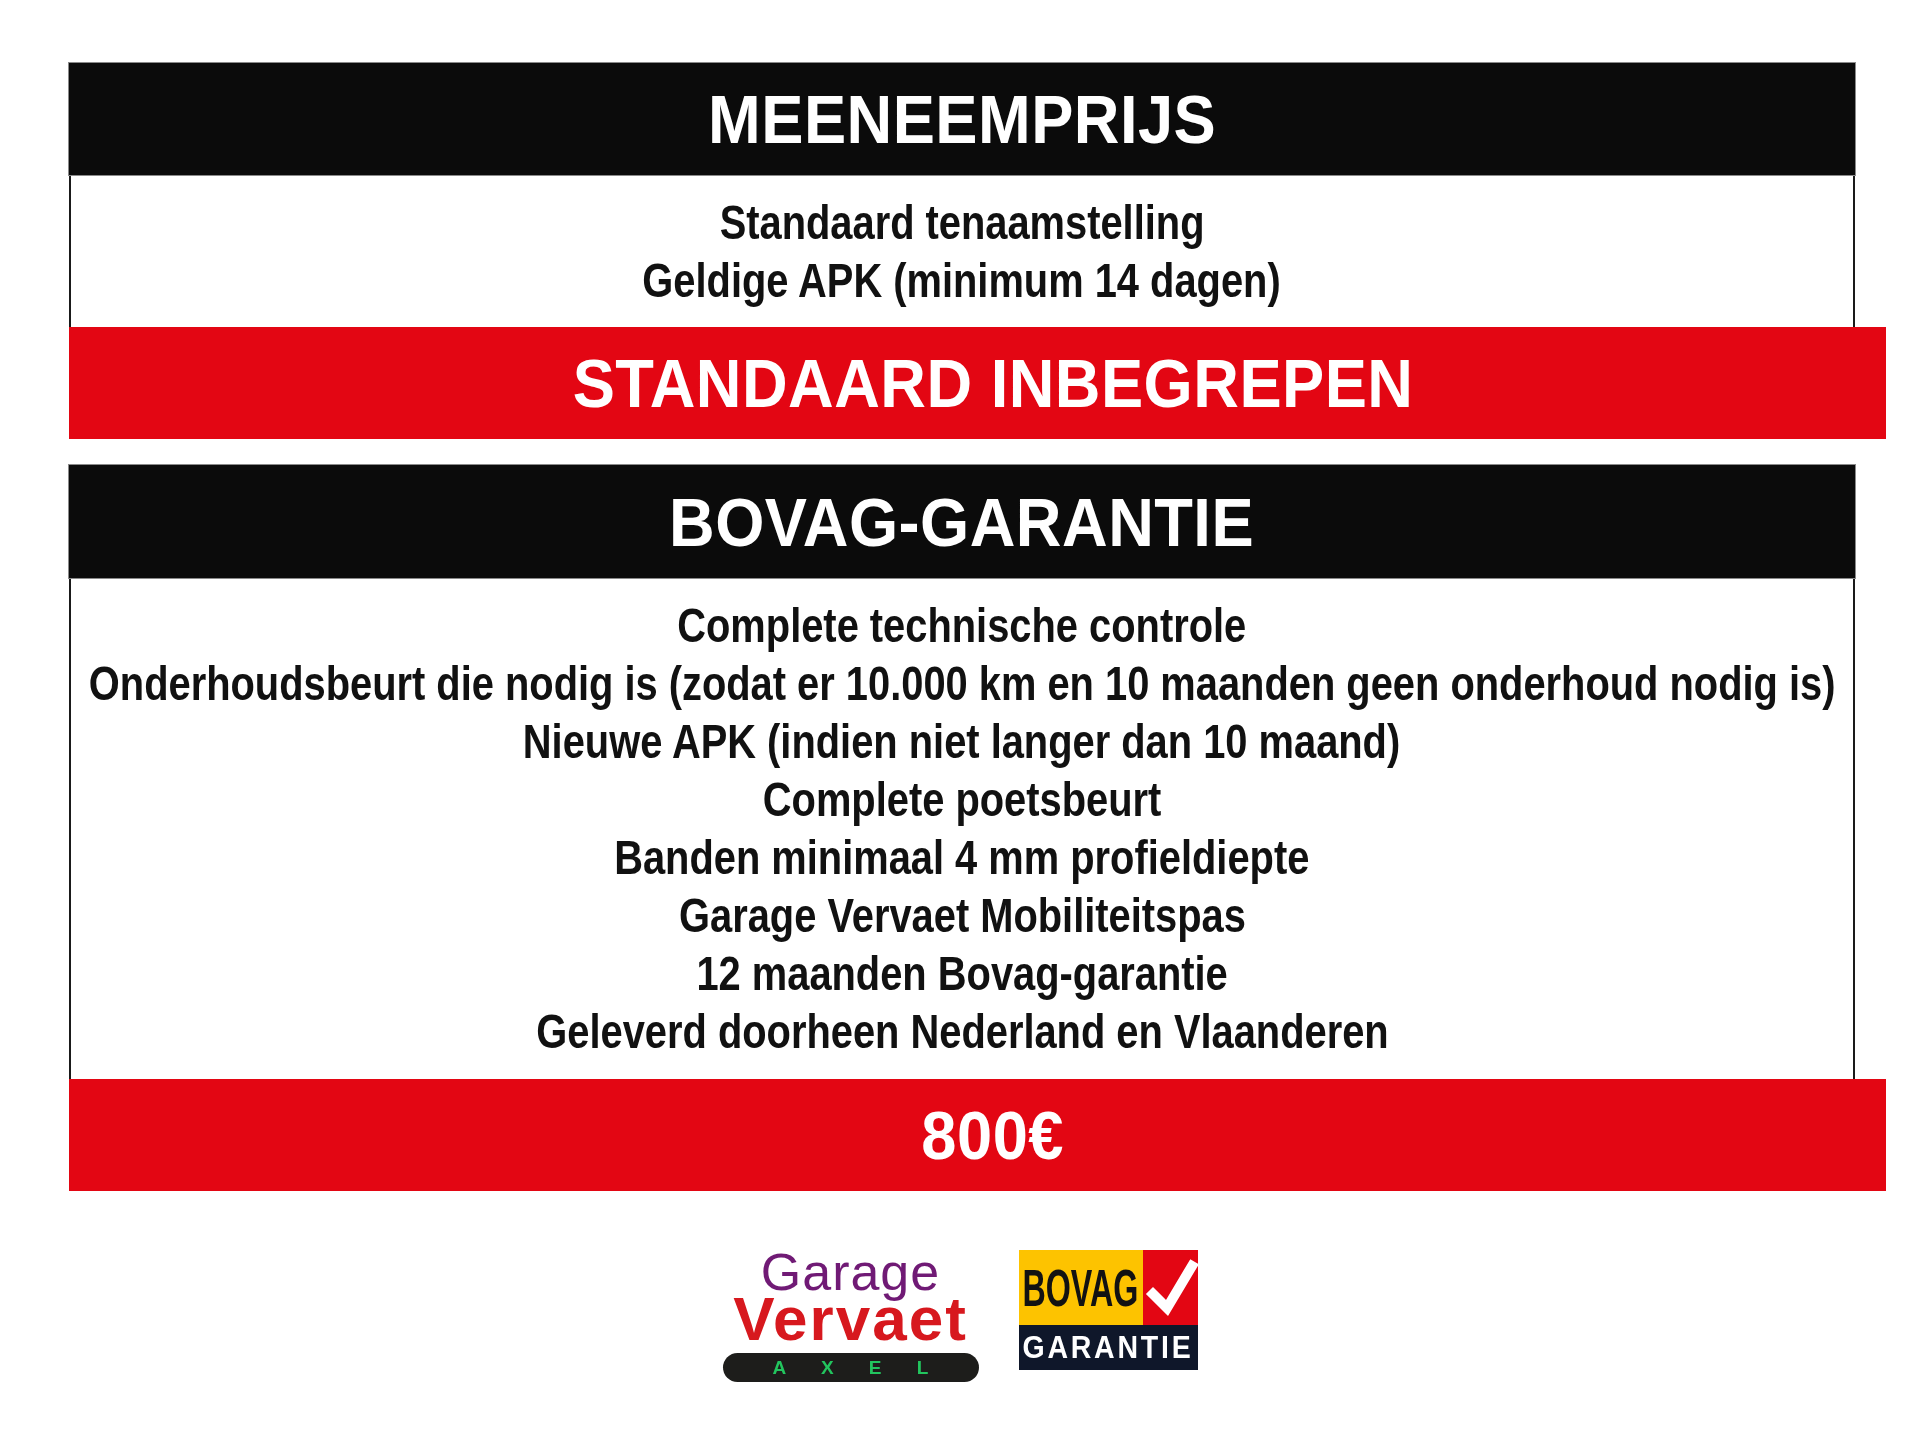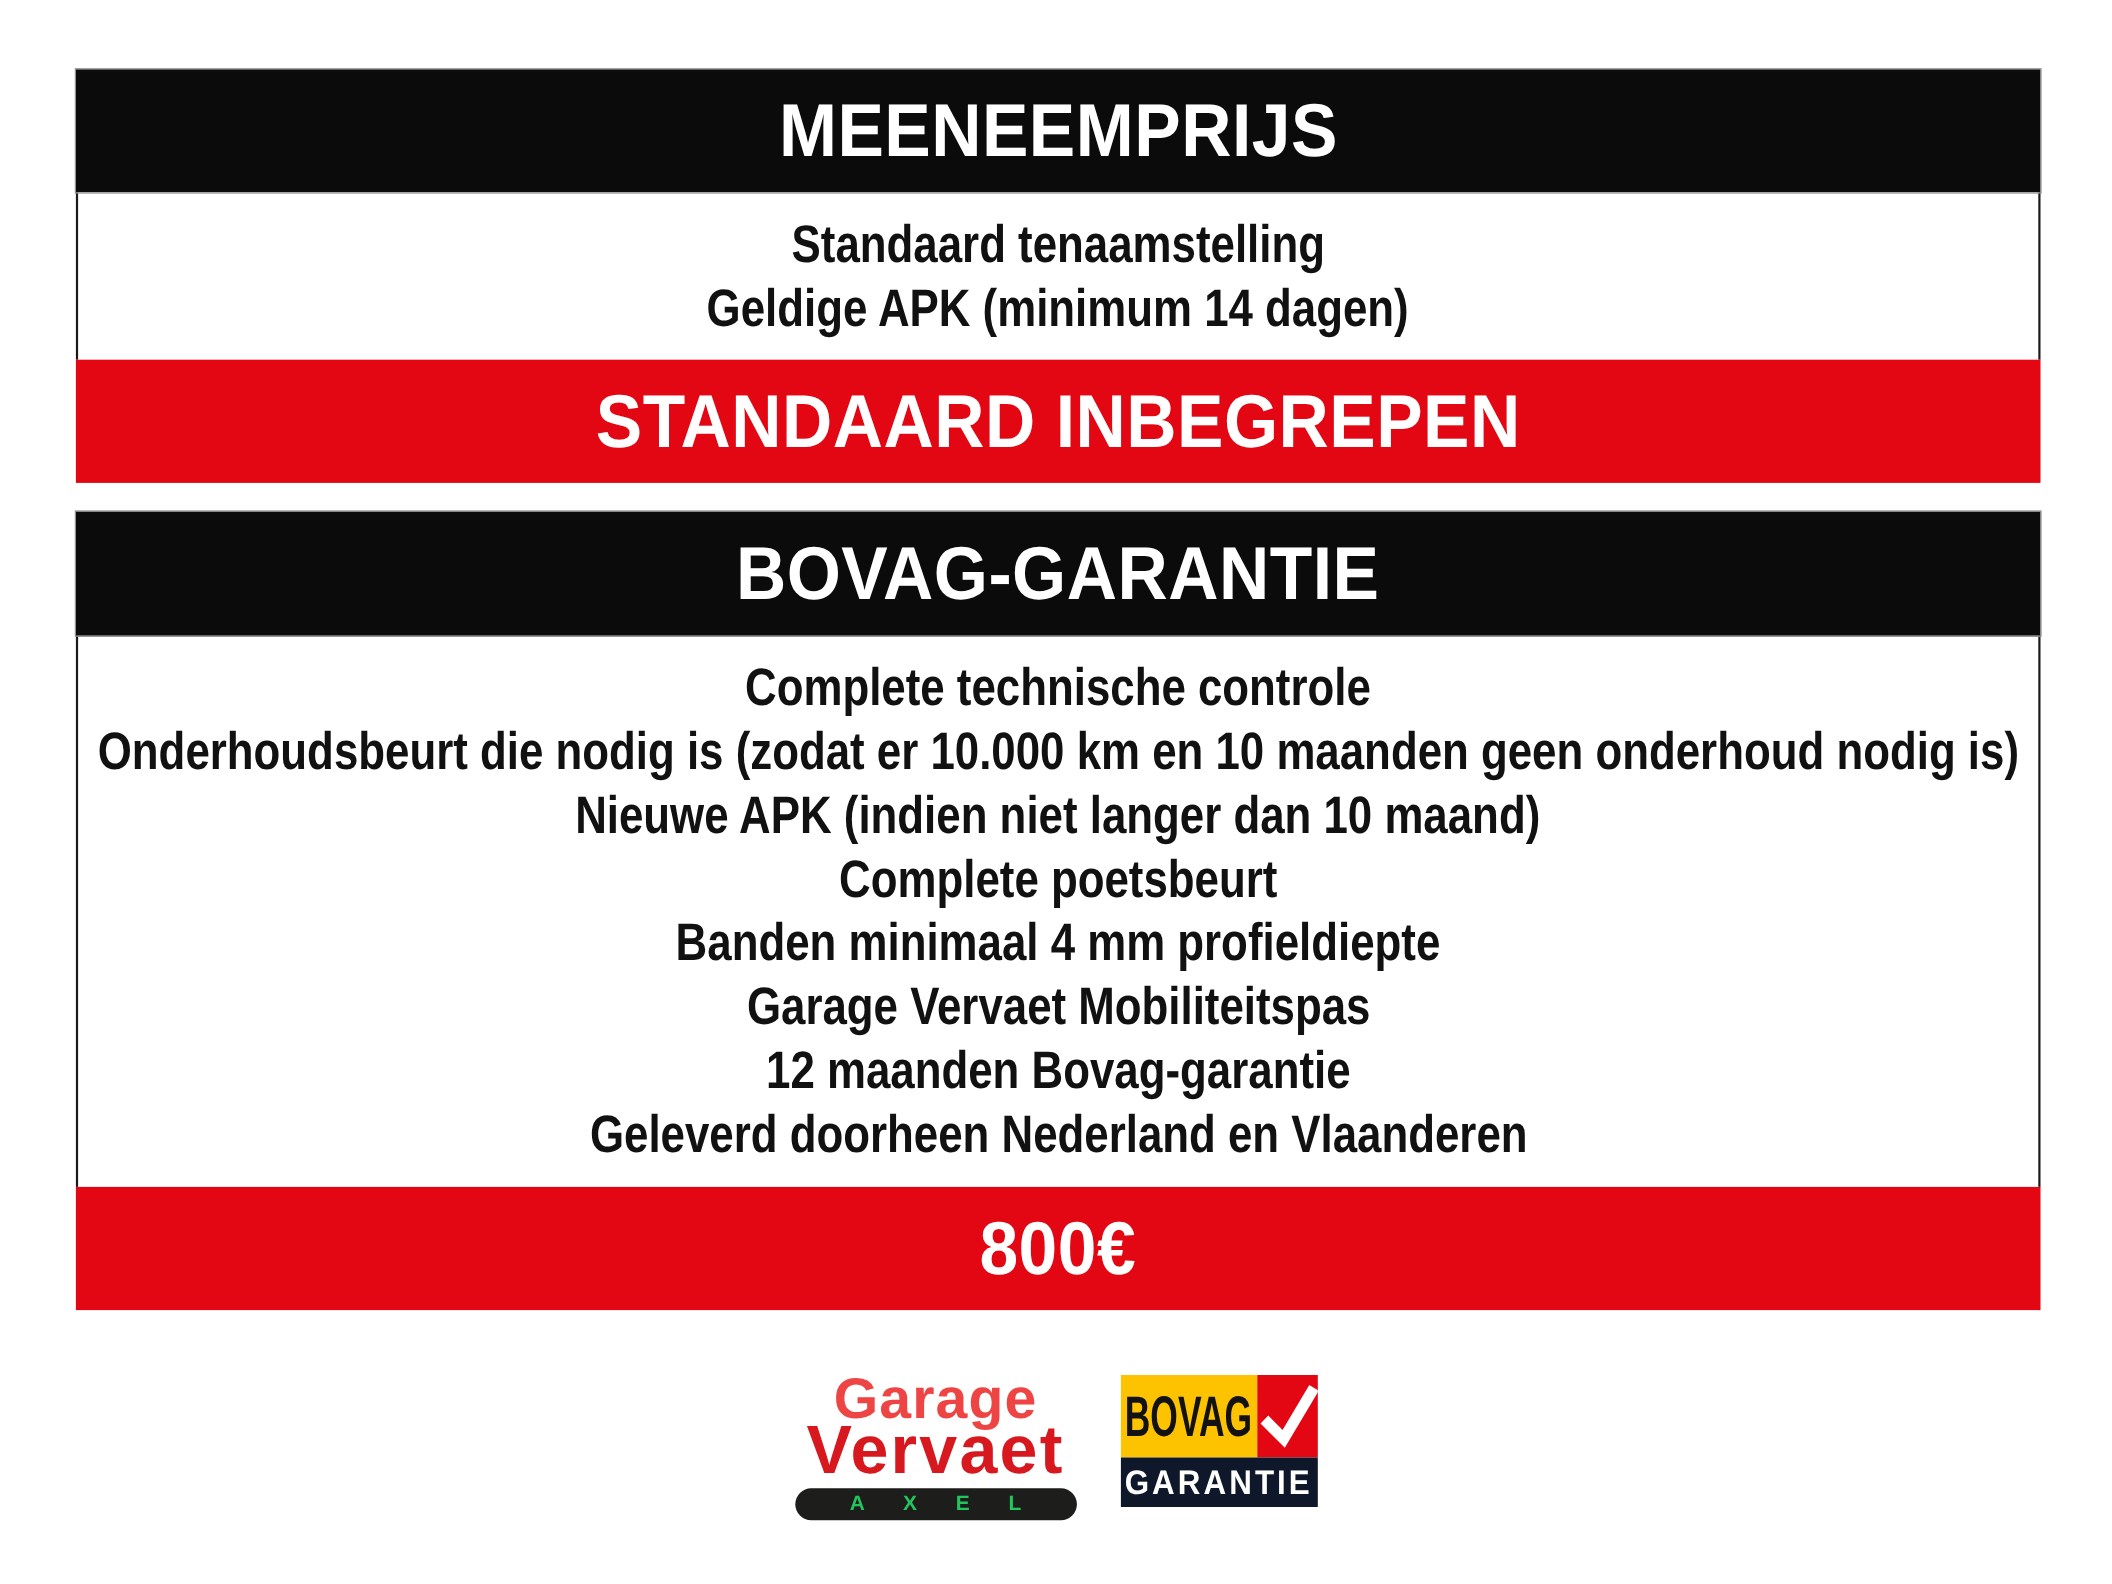--- a/index.html
+++ b/index.html
@@ -18,21 +18,21 @@
     left: 69px; top: 63px;
     width: 1786px;
   }
   .bar {
     width: 100%;
     display: flex; align-items: center; justify-content: center;
     overflow: visible;
   }
   .bar-black { background: var(--black, #0b0b0b); height: 112px; outline: 1px solid #8a8a8a; }
   .bar-black.second { height: 113px; }
-  .bar-red { background: var(--red, #e30613); height: 112px; }
+  .bar-red { background: var(--red, #e30613); height: 112px; padding-left: 31px; }
   .spacer { height: 26px; background: transparent; }
 
   .head {
     display: inline-block;
     transform: scaleX(0.93);
     transform-origin: center;
     white-space: nowrap;
     font-size: 68px; font-weight: bold; color: #ffffff;
     letter-spacing: 0.5px;
   }
@@ -60,21 +60,21 @@
 
   
   .footer {
     position: absolute;
     left: 0; top: 1250px; width: 1920px;
     display: flex; justify-content: center; align-items: flex-start;
     gap: 40px;
   }
   .gv-logo { width: 256px; text-align: center; }
   .gv-garage {
-    font-size: 52px; font-weight: bold; color: #ef4444;
+    font-size: 52px; font-weight: normal; color: #701a75;
     line-height: 44px; letter-spacing: 1px;
   }
   .gv-vervaet {
     font-size: 62px; font-weight: bold; color: var(--vervaet-red, #d7181e);
     line-height: 50px; letter-spacing: 2px;
   }
   .gv-axel {
     margin-top: 9px;
     height: 29px; width: 100%;
     background: #1d1d1b; border-radius: 15px;

